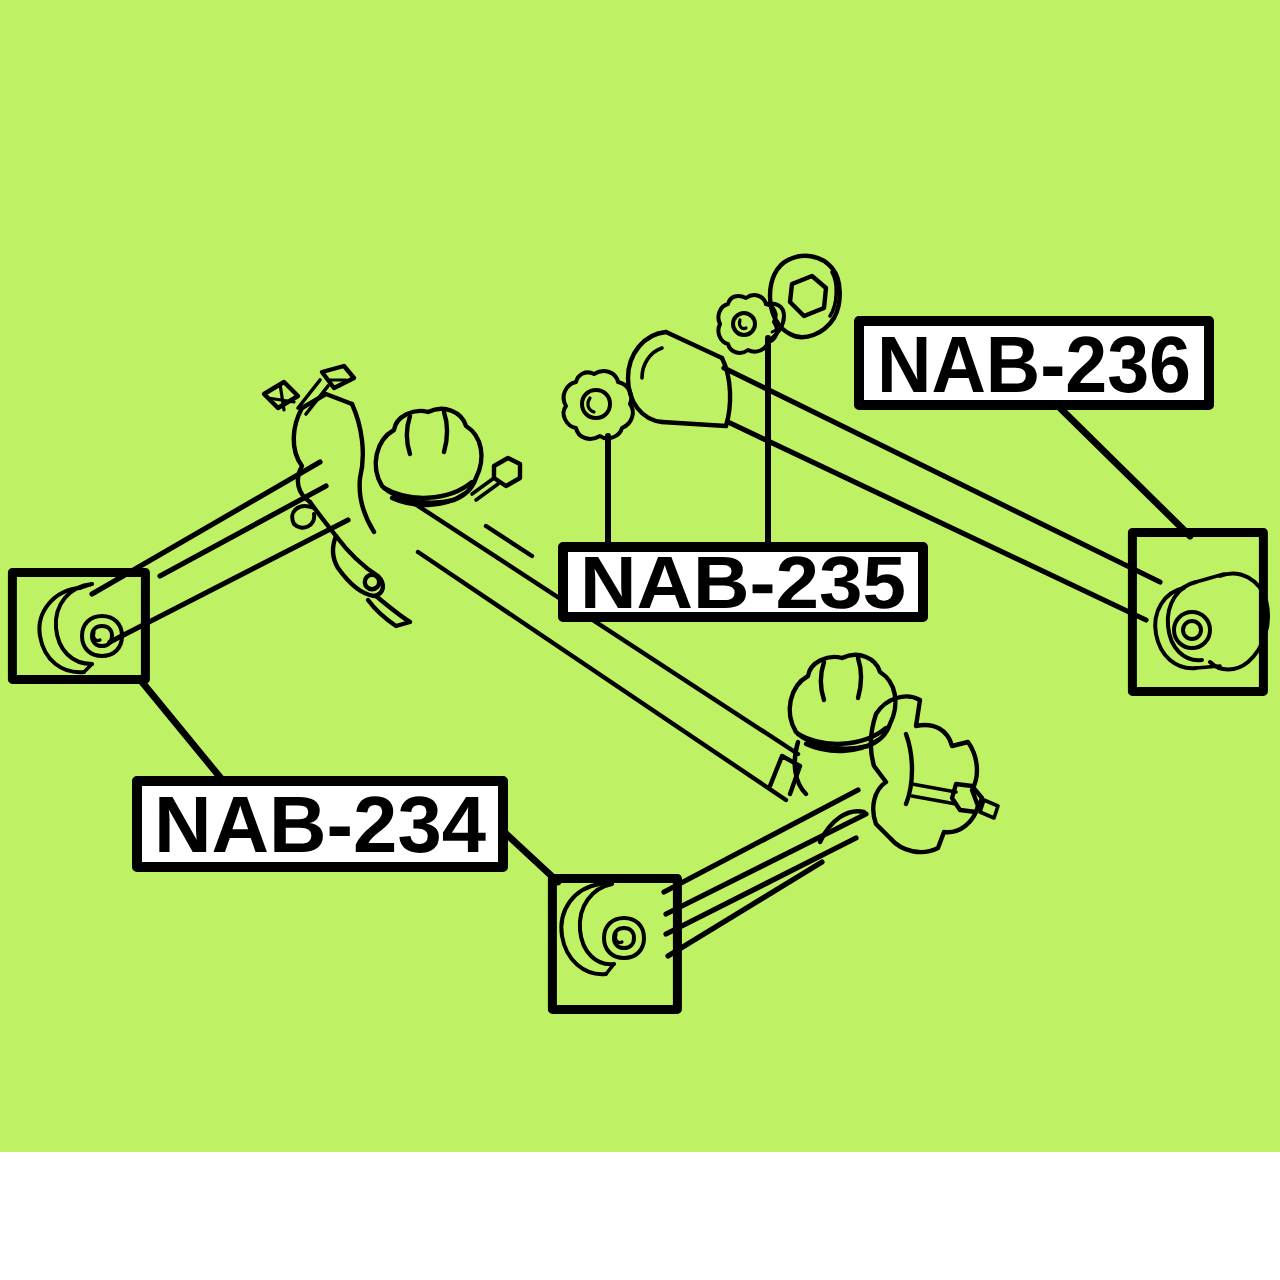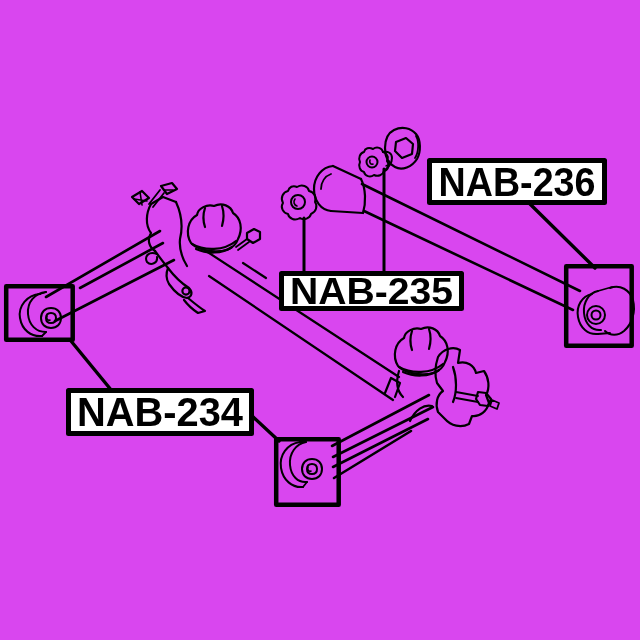--- a/index.html
+++ b/index.html
@@ -1,19 +1,19 @@
 <!DOCTYPE html>
 <html><head>
 <meta charset="utf-8">
 <style>
   html,body{margin:0;padding:0;background:#ffffff;}
   .stage{
     position:relative;
-    width:640px;height:640px;
-    background:#d946ef;
+    width:640px;height:576px;
+    background:#bef264;
     font-family:"Liberation Sans", sans-serif;
     overflow:hidden;
   }
   svg{display:block;}
   .label-text{
     font-family:"Liberation Sans", sans-serif;
     font-weight:700;
     fill:#000000;
     stroke:none;
   }

